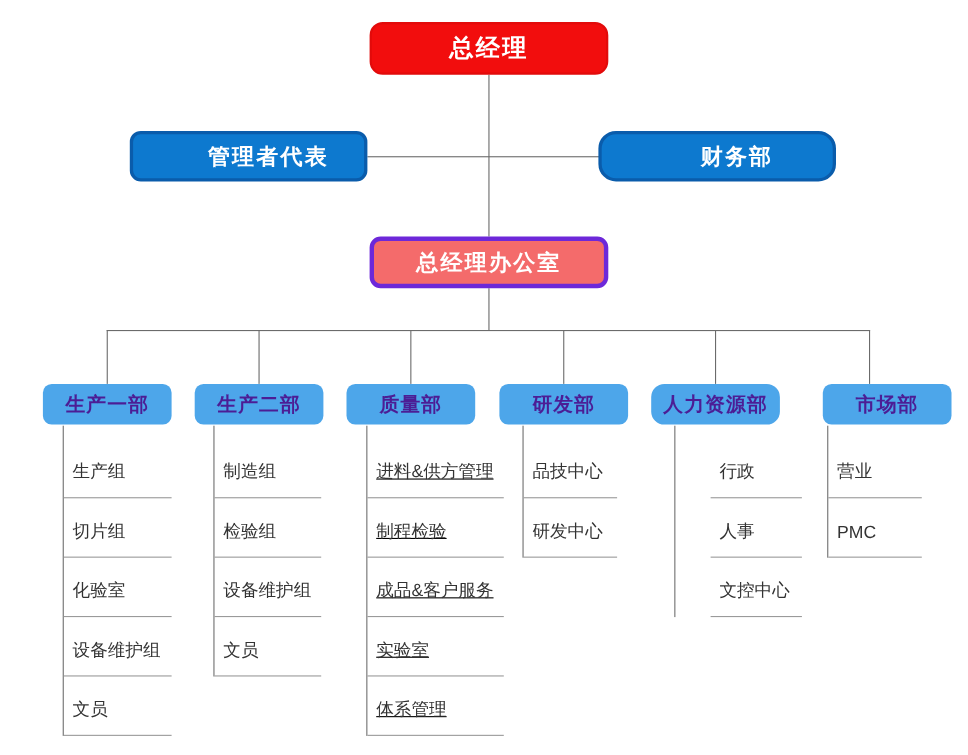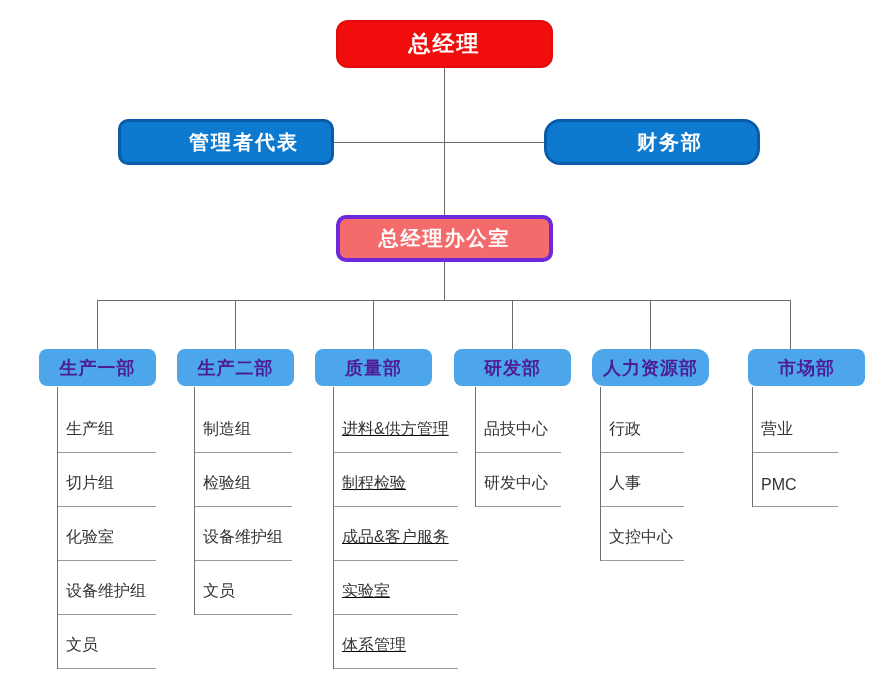--- a/index.html
+++ b/index.html
@@ -29,21 +29,21 @@
         color:#4c1d95;font-weight:bold;font-size:18px;letter-spacing:1px;}
   .d1{left:39px;}.d2{left:177px;}.d3{left:315px;}.d4{left:454px;}.d5{left:592px;border-radius:12px;}.d6{left:732px;margin-left:16px;}
 
   
   .col{position:absolute;top:387px;margin:0;padding:0;list-style:none;
        border-left:1px solid #6f6f6f;}
   .c1{left:57px;width:98px;}
   .c2{left:194px;width:97px;}
   .c3{left:333px;width:124px;text-decoration:underline;}
   .c4{left:475px;width:85px;}
-  .c5{left:600px;width:83px;}
+  .c5{left:613px;width:83px;padding-left:32px;}
   .c6{left:752px;width:85px;}
   .col li{box-sizing:border-box;height:54px;display:flex;align-items:flex-end;
           padding:0 0 12px 8px;border-bottom:1px solid #9a9a9a;
           font-size:16px;color:#333333;white-space:nowrap;}
   .col li:first-child{height:66px;}
 </style>
 </head>
 <body>
 
 <div class="canvas">

